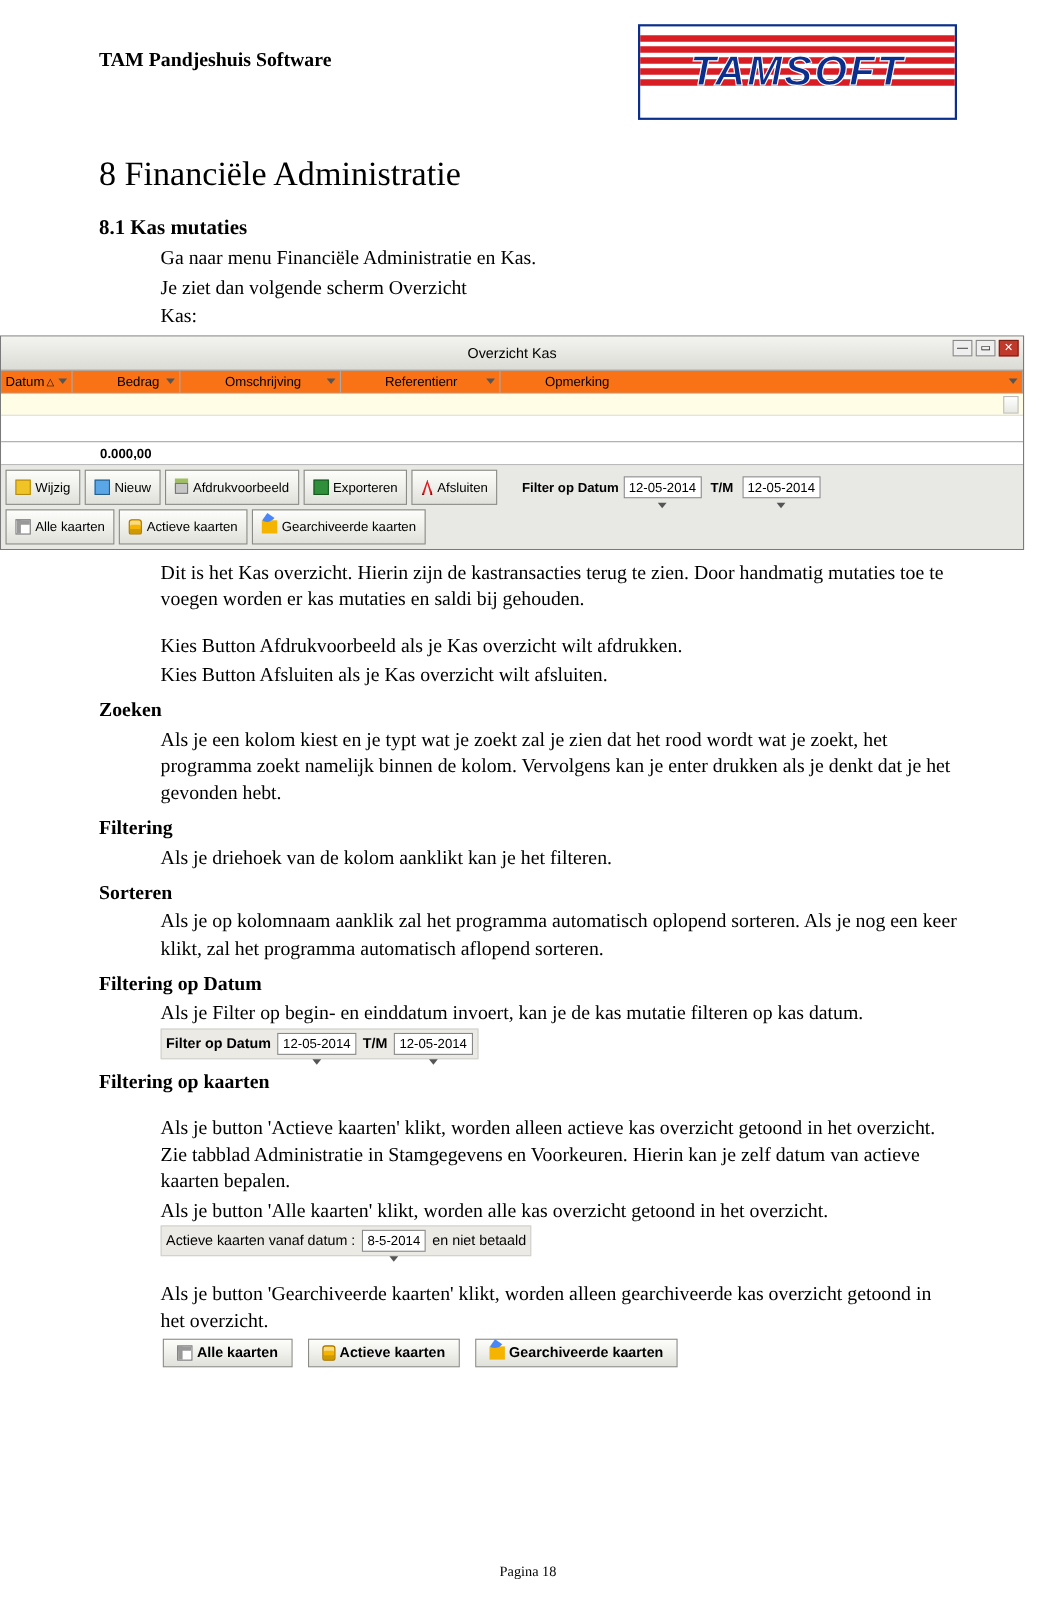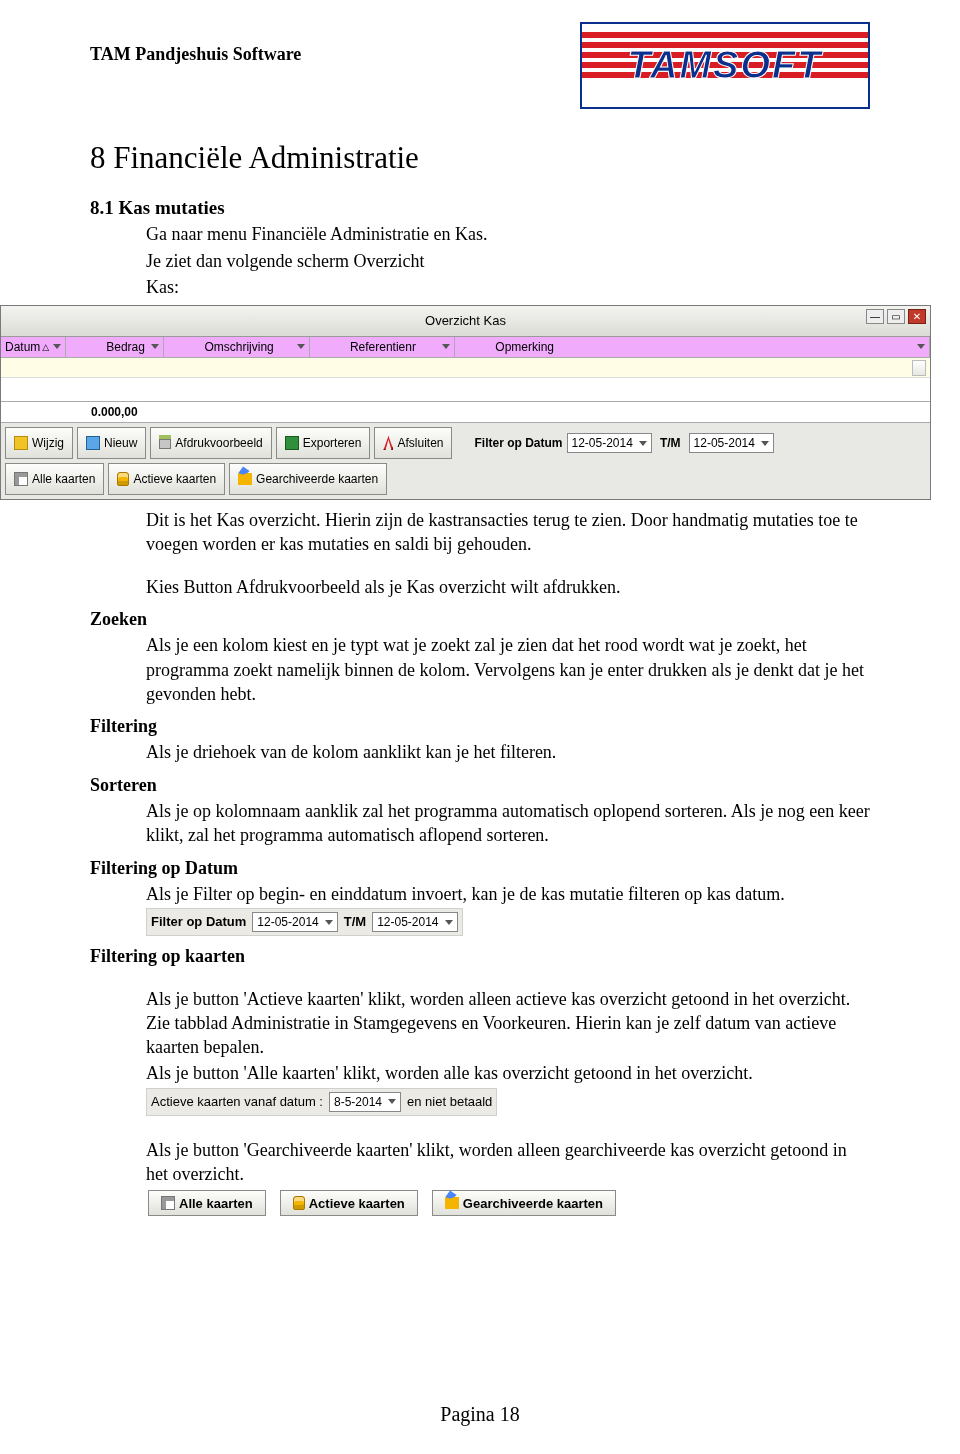--- a/index.html
+++ b/index.html
@@ -106,21 +106,21 @@
     background: #eee;
     font-size: 10px;
     text-align: center;
     line-height: 13px;
   }
   .win-ctrls .wc.close {
     background: #c0392b; color: #fff; border-color: #7a1f14;
   }
   .col-headers {
     display: flex;
-    background: #f0abfc;
+    background: #f97316;
     border-bottom: 1px solid #aaa;
     gap: 36px;
   }
   .col-headers .ch {
     border-right: 1px solid #aaa;
     padding: 2px 4px;
     display: flex;
     justify-content: space-between;
     align-items: center;
     height: 20px;
@@ -195,20 +195,21 @@
     font-weight: bold;
     font-family: Arial, sans-serif;
     font-size: 12px;
   }
   .date-field {
     display:inline-flex; align-items:center;
     border: 1px solid #888; background:#fff;
     padding: 1px 4px; height:20px;
     font-size:12px; gap:6px;
     font-family: Arial, sans-serif;
+    flex-direction: column;
   }
   .date-field .tri {width:0;height:0;border-left:4px solid transparent;border-right:4px solid transparent;border-top:5px solid #555;}
   .tm { font-weight:bold; font-family: Arial, sans-serif; font-size:12px; margin:0 4px; }
 
   .inline-snippet {
     margin-top: 2px;
     margin-bottom: 2px;
   }
   .snippet-bar {
     display:inline-flex; align-items:center; gap:6px;
@@ -224,24 +225,24 @@
     display:inline-flex; gap:14px;
     font-family: Arial, sans-serif;
     font-size:13px;
     padding:2px;
   }
   .snippet-buttons .btn { height:26px; padding:2px 12px; font-size:13px; font-weight:bold;}
 
   .para-head { font-weight: bold; margin-top: 8px; }
   .footer {
     position: absolute;
-    left: 0; bottom: 26px;
+    left: 0; bottom: 16px;
     width: 100%;
     text-align: center;
-    font-size: 20px;
+    font-size: 13px;
   }
 </style>
 </head>
 <body>
 
 <div class="page">
 
   <div class="header-row">
     <div class="header-left">TAM Pandjeshuis Software</div>
     <div class="logo">
@@ -345,20 +346,21 @@
       <div class="btn">
           <span class="ico ico-arch"></span>
           <span>Gearchiveerde kaarten</span>
         </div>
     </div>
   </div>
 
   <div class="indent1 body-text" style="margin-top:8px">Dit is het Kas overzicht. Hierin zijn de kastransacties terug te zien. Door handmatig mutaties toe te voegen worden er kas mutaties en saldi bij gehouden.</div>
 
   <div class="indent1 body-text" style="margin-top:18px">Kies Button Afdrukvoorbeeld als je Kas overzicht wilt afdrukken.</div>
+  <div class="indent1 body-text">Kies Button Afsluiten als je Kas overzicht wilt afsluiten.</div>
 
   <div class="para-head">Zoeken</div>
   <div class="indent1 body-text">Als je een kolom kiest en je typt wat je zoekt zal je zien dat het rood wordt wat je zoekt, het programma zoekt namelijk binnen de kolom. Vervolgens kan je enter drukken als je denkt dat je het gevonden hebt.</div>
 
   <div class="para-head">Filtering</div>
   <div class="indent1 body-text">Als je driehoek van de kolom aanklikt kan je het filteren.</div>
 
   <div class="para-head">Sorteren</div>
   <div class="indent1 body-text">Als je op kolomnaam aanklik zal het programma automatisch oplopend sorteren. Als je nog een keer klikt, zal het programma automatisch aflopend sorteren.</div>
 

